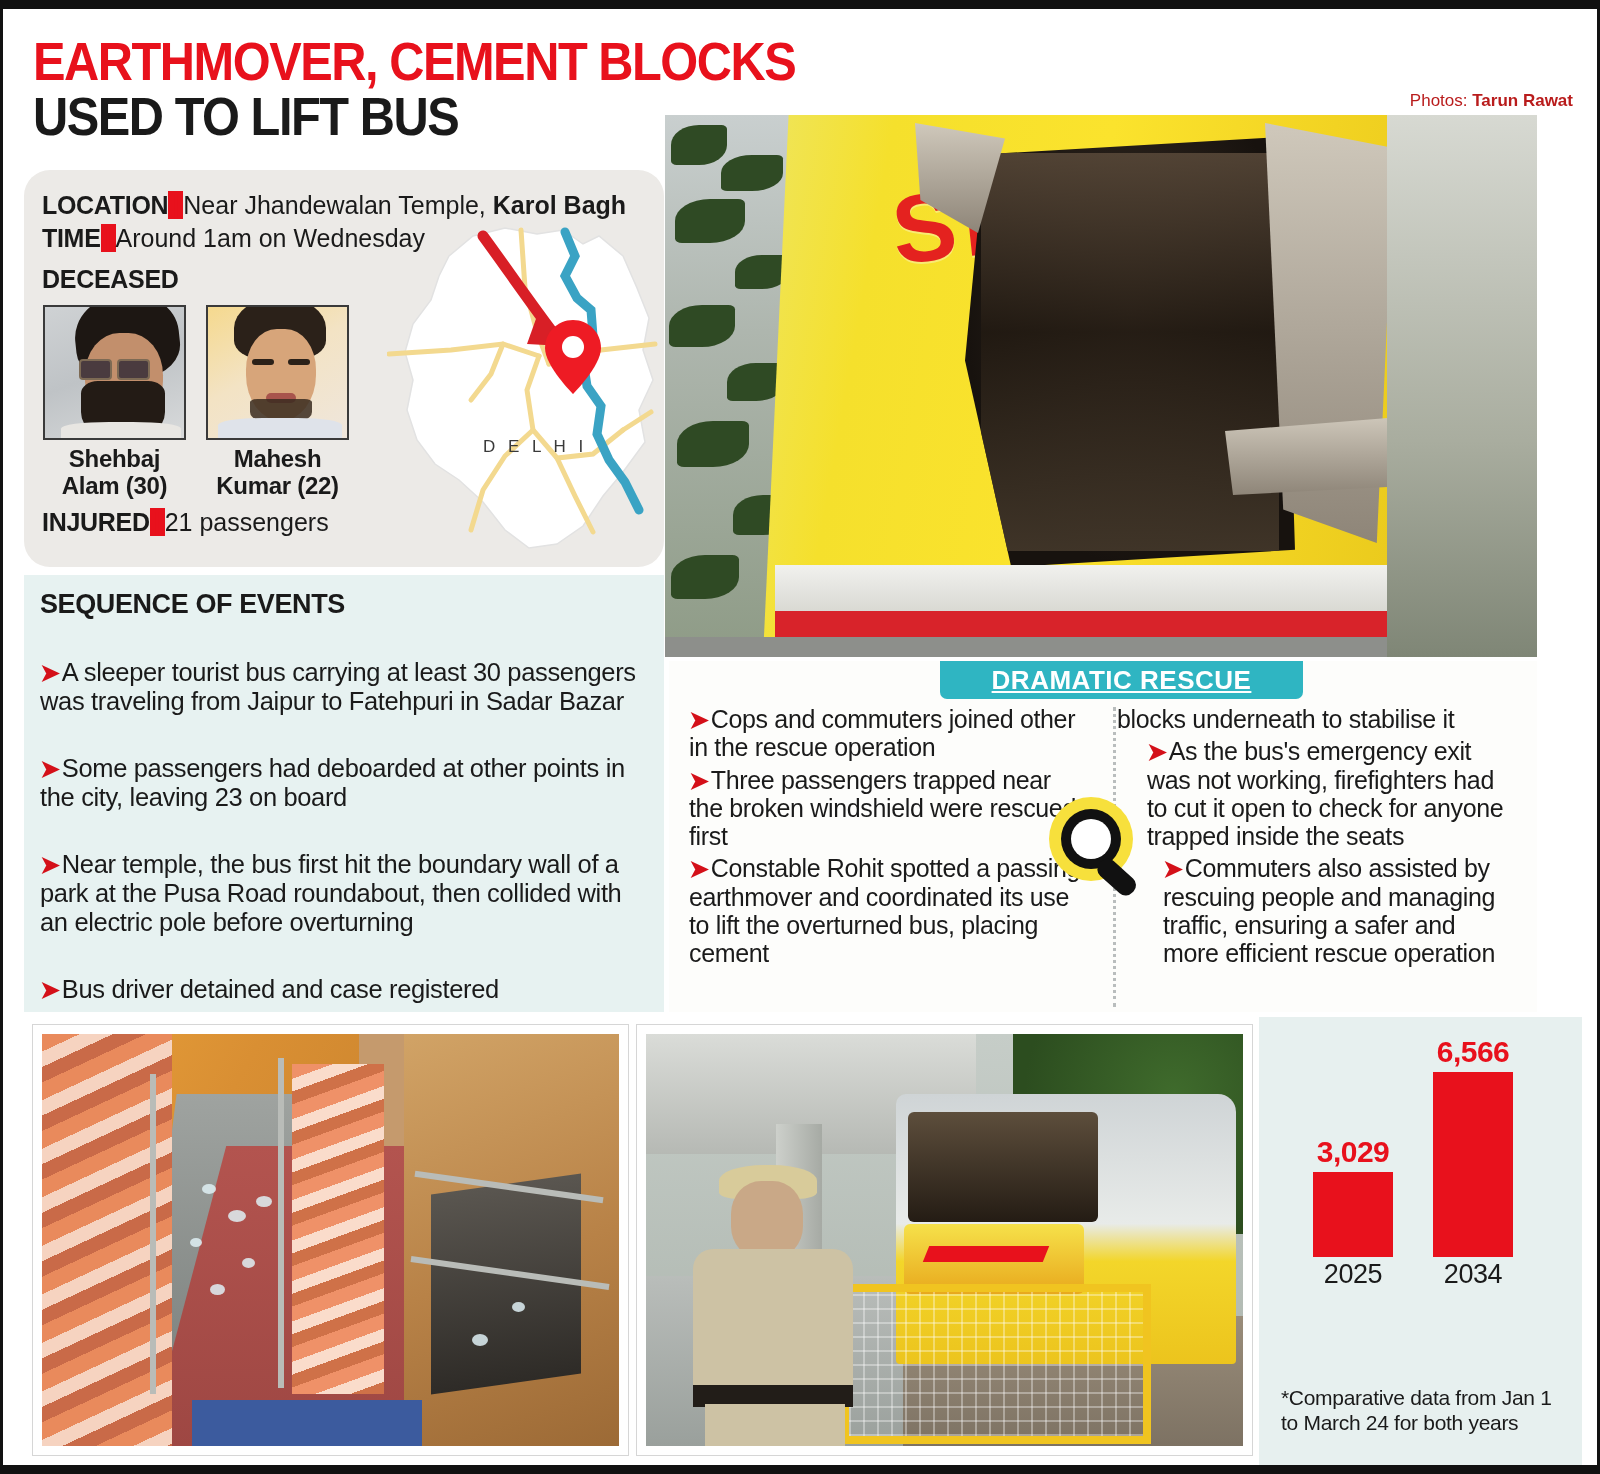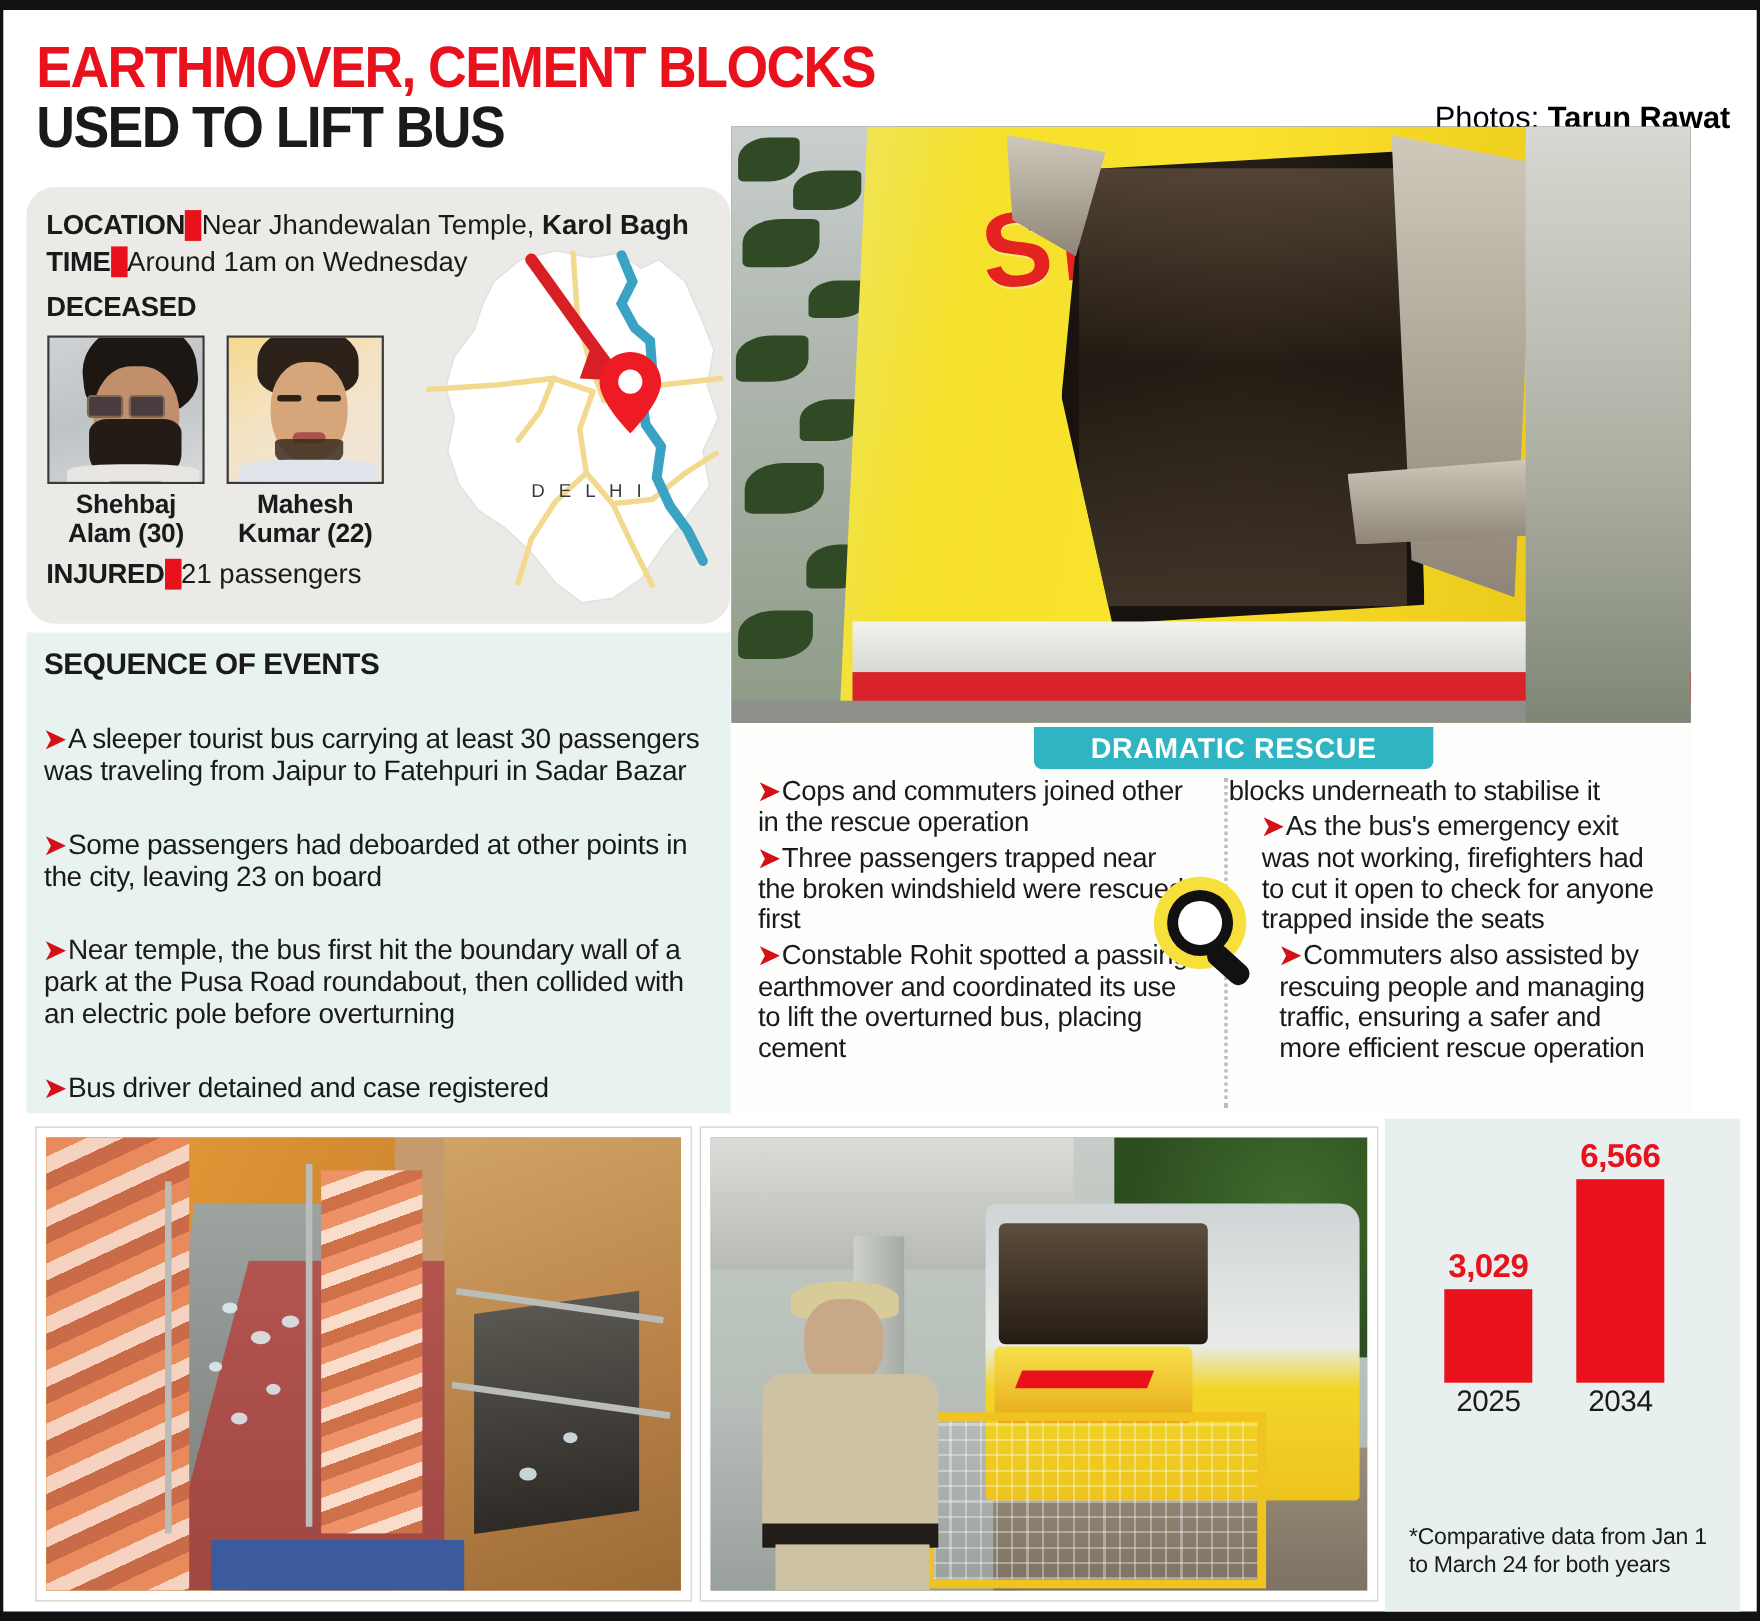--- a/index.html
+++ b/index.html
@@ -31,21 +31,21 @@
     letter-spacing:-1.6px;
     transform:scaleX(0.92);
     transform-origin:left center;
     white-space:nowrap;
   }
   .headline .l1 { color:#e8111c; }
   .headline .l2 { color:#1a1a1a; margin-top:6px; }
 
   .photo-credit {
     position:absolute; right:24px; top:82px;
-    font-size:28px; color:#000000;
+    font-size:17px; color:#b91c1c;
     white-space:nowrap;
   }
   .photo-credit b { font-weight:bold; }
 
   
   .factpanel {
     position:absolute; left:21px; top:161px; width:640px; height:397px;
     background:#eceae7;
     border-radius:26px;
   }
@@ -173,20 +173,21 @@
   
   .rescuepanel {
     position:absolute; left:666px; top:652px; width:868px; height:351px;
     background:#fdfdfb;
   }
   .dr-banner {
     position:absolute; left:271px; top:0px; width:363px; height:38px;
     background:#2fb5c2; color:#ffffff; font-size:26px; font-weight:bold;
     letter-spacing:0.5px; display:flex; align-items:center; justify-content:center;
     border-radius:0 0 7px 7px;
+    text-decoration:underline;
   }
   .dr-cols { position:absolute; left:6px; top:44px; width:856px; display:flex; }
   .dr-col { width:428px; padding:0 14px; }
   .dr-divider {
     position:absolute; left:444px; top:46px; height:300px;
     border-left:3px dotted #b9bdbd;
   }
   .dr-item { font-size:25px; line-height:1.13; color:#1a1a1a; letter-spacing:-0.35px;
     margin-bottom:4px; }
   .dr-item.ind1 { padding-left:30px; }

